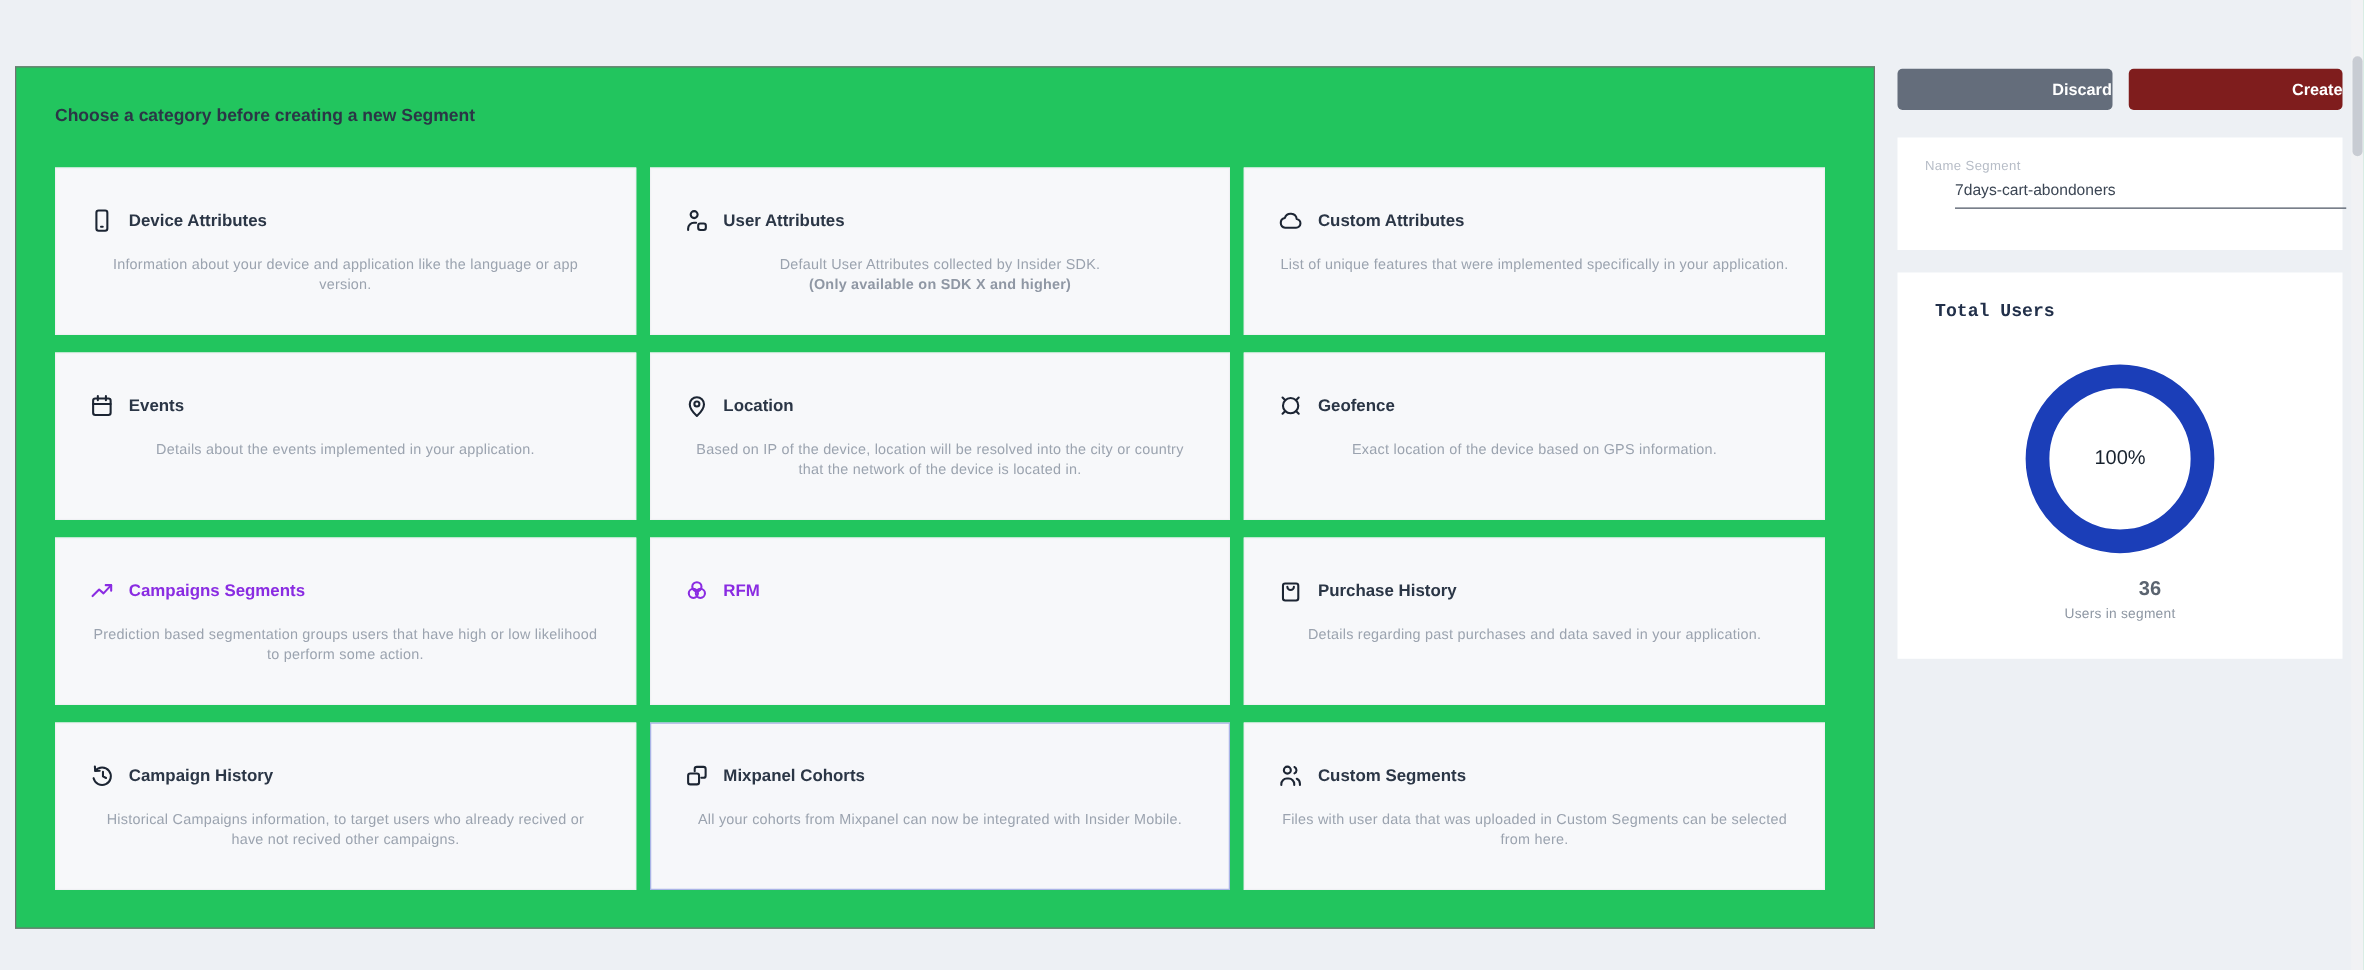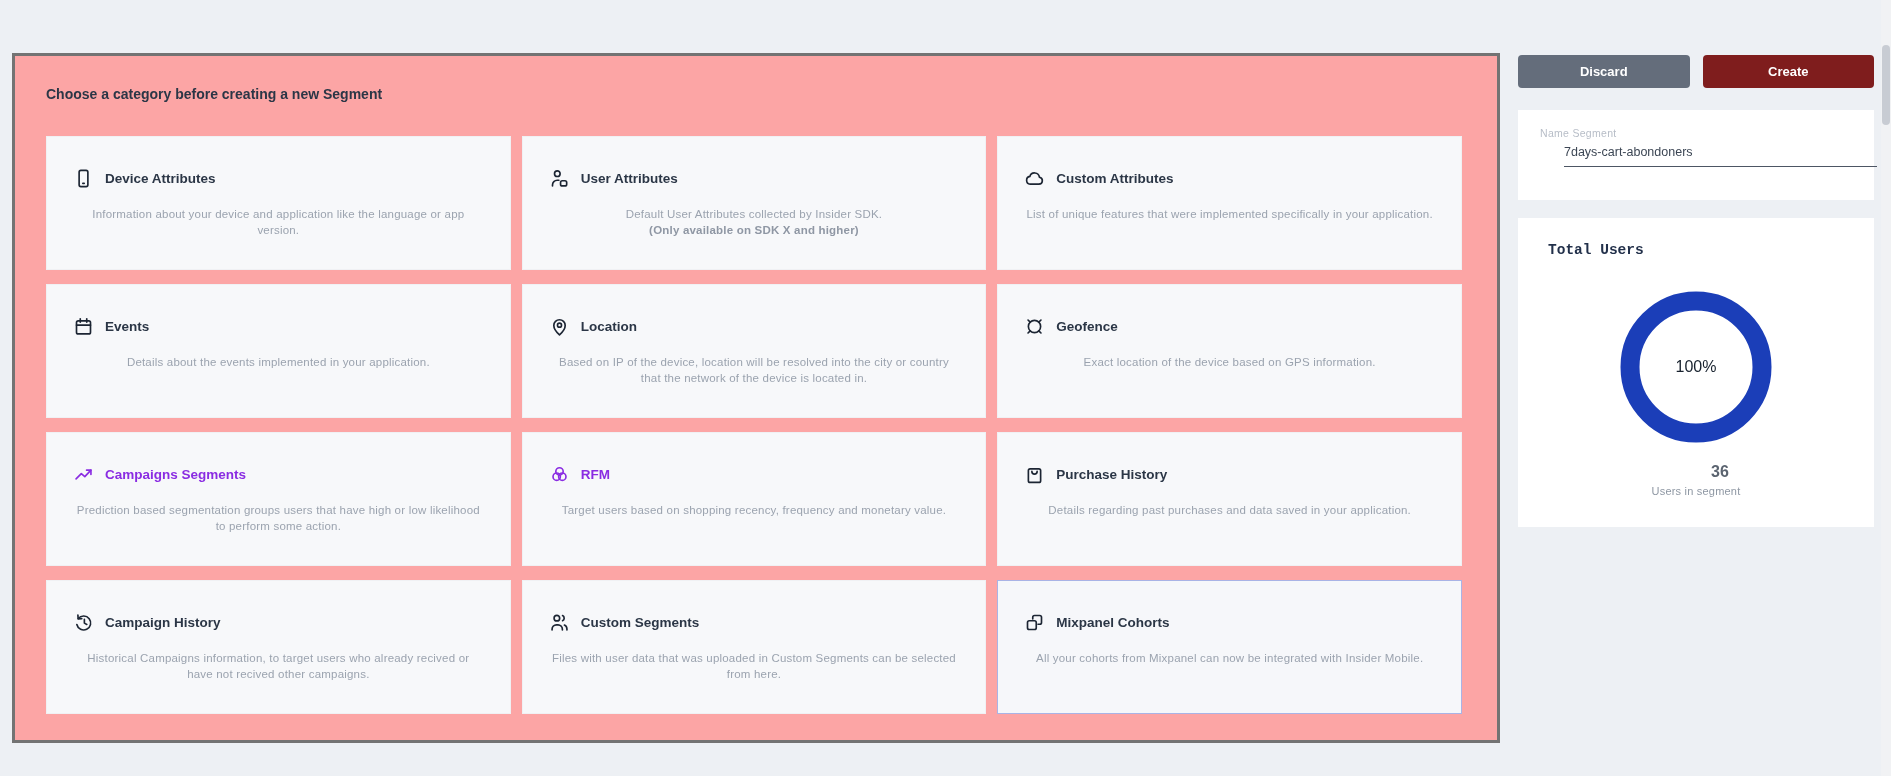--- a/index.html
+++ b/index.html
@@ -9,21 +9,21 @@
     font-family:"Liberation Sans", sans-serif;
     color:#222b3a;
     position:relative;
   }
   .page-title {
     position:absolute; left:14px; top:13px;
     font-size:21px; font-weight:500; color:#232f3e; letter-spacing:.2px;margin-top:46px;
   }
   .main-panel {
     position:absolute; left:12px; top:53px; width:1488px; height:690px;
-    background:#fca5a5; border:3px solid #737373;
+    background:#22c55e; border:1px solid #737373;
   }
   .panel-heading {
     position:absolute; left:31px; top:30px;
     font-size:14px; font-weight:700; color:#2b3646;
   }
   .card-grid {
     position:absolute; left:31px; top:80px; width:1416px;
     display:grid; grid-template-columns:repeat(3,1fr); gap:14px 11px;
   }
   .card {
@@ -41,21 +41,21 @@
   .card-desc { font-size:11.5px; line-height:16px; color:#9ba3af; letter-spacing:.2px; }
   .card-desc.bold { font-weight:700; color:#8f97a4; }
 
   .actions {
     position:absolute; left:1518px; top:55px; width:356px; height:33px;
     display:flex; gap:13px;
   }
   .btn {
     flex:1; border:none; border-radius:4px; color:#ffffff;
     font-family:"Liberation Sans", sans-serif;
-    font-size:13px; font-weight:700; cursor:pointer;
+    font-size:13px; font-weight:700; cursor:pointer;text-align:right;
   }
   .btn-discard { background:#646d7b; }
   .btn-create { background:#7f1d1d; }
 
   .side-card { position:absolute; left:1518px; width:356px; background:#ffffff; }
   .name-card { top:110px; height:90px; }
   .name-label {
     position:absolute; left:22px; top:17px;
     font-size:10.5px; color:#b7bdc7; letter-spacing:.3px;text-align:right;
   }
@@ -204,21 +204,20 @@
       <div class="card-head">
         <span class="icon">
           <svg viewBox="0 0 24 24">
               <circle cx="12" cy="8.5" r="4.2"></circle>
               <circle cx="8.8" cy="14.5" r="4.2"></circle>
               <circle cx="15.2" cy="14.5" r="4.2"></circle>
             </svg>
         </span>
         <span class="card-title">RFM</span>
       </div>
-      <p class="card-desc">Target users based on shopping recency, frequency and monetary value.</p>
     </div>
 
     <div class="card">
       <div class="card-head">
         <span class="icon">
           <svg viewBox="0 0 24 24">
               <rect x="5" y="5.5" width="14" height="15.5" rx="2"></rect>
               <path d="M9 8.5a3 3 0 0 0 6 0"></path>
             </svg>
         </span>
@@ -232,48 +231,48 @@
         <span class="icon">
           <svg viewBox="0 0 24 24">
               <path d="M6 7.5a8 8 0 1 1-1.6 6.8"></path>
               <polyline points="5.6,3.6 5.9,7.8 10,7.6"></polyline>
               <polyline points="13,8.5 13,12.7 15.8,14.2"></polyline>
             </svg>
         </span>
         <span class="card-title">Campaign History</span>
       </div>
       <p class="card-desc">Historical Campaigns information, to target users who already recived or have not recived other campaigns.</p>
+    </div>
+
+    <div class="card selected">
+      <div class="card-head">
+        <span class="icon">
+          <svg viewBox="0 0 24 24">
+              <path d="M10 8V6a2 2 0 0 1 2-2h6a2 2 0 0 1 2 2v6a2 2 0 0 1-2 2h-2"></path>
+              <rect x="4" y="10" width="10" height="10" rx="2" fill="#f6f7fa"></rect>
+            </svg>
+        </span>
+        <span class="card-title">Mixpanel Cohorts</span>
+      </div>
+      <p class="card-desc">All your cohorts from Mixpanel can now be integrated with Insider Mobile.</p>
     </div>
 
     <div class="card">
       <div class="card-head">
         <span class="icon">
           <svg viewBox="0 0 24 24">
               <circle cx="9" cy="7" r="3.2"></circle>
               <path d="M3.5 20.5v-.8a5 5 0 0 1 5-5h1.8a5 5 0 0 1 5 5v.8"></path>
               <path d="M15.5 4.1a3.2 3.2 0 0 1 0 5.8"></path>
               <path d="M17.6 14.9a5 5 0 0 1 2.9 4.5v1.1"></path>
             </svg>
         </span>
         <span class="card-title">Custom Segments</span>
       </div>
       <p class="card-desc">Files with user data that was uploaded in Custom Segments can be selected from here.</p>
-    </div>
-
-    <div class="card selected">
-      <div class="card-head">
-        <span class="icon">
-          <svg viewBox="0 0 24 24">
-              <path d="M10 8V6a2 2 0 0 1 2-2h6a2 2 0 0 1 2 2v6a2 2 0 0 1-2 2h-2"></path>
-              <rect x="4" y="10" width="10" height="10" rx="2" fill="#f6f7fa"></rect>
-            </svg>
-        </span>
-        <span class="card-title">Mixpanel Cohorts</span>
-      </div>
-      <p class="card-desc">All your cohorts from Mixpanel can now be integrated with Insider Mobile.</p>
     </div>
 
   </div>
 </div>
 
 <div class="actions">
   <button class="btn btn-discard">Discard</button>
   <button class="btn btn-create">Create</button>
 </div>
 

